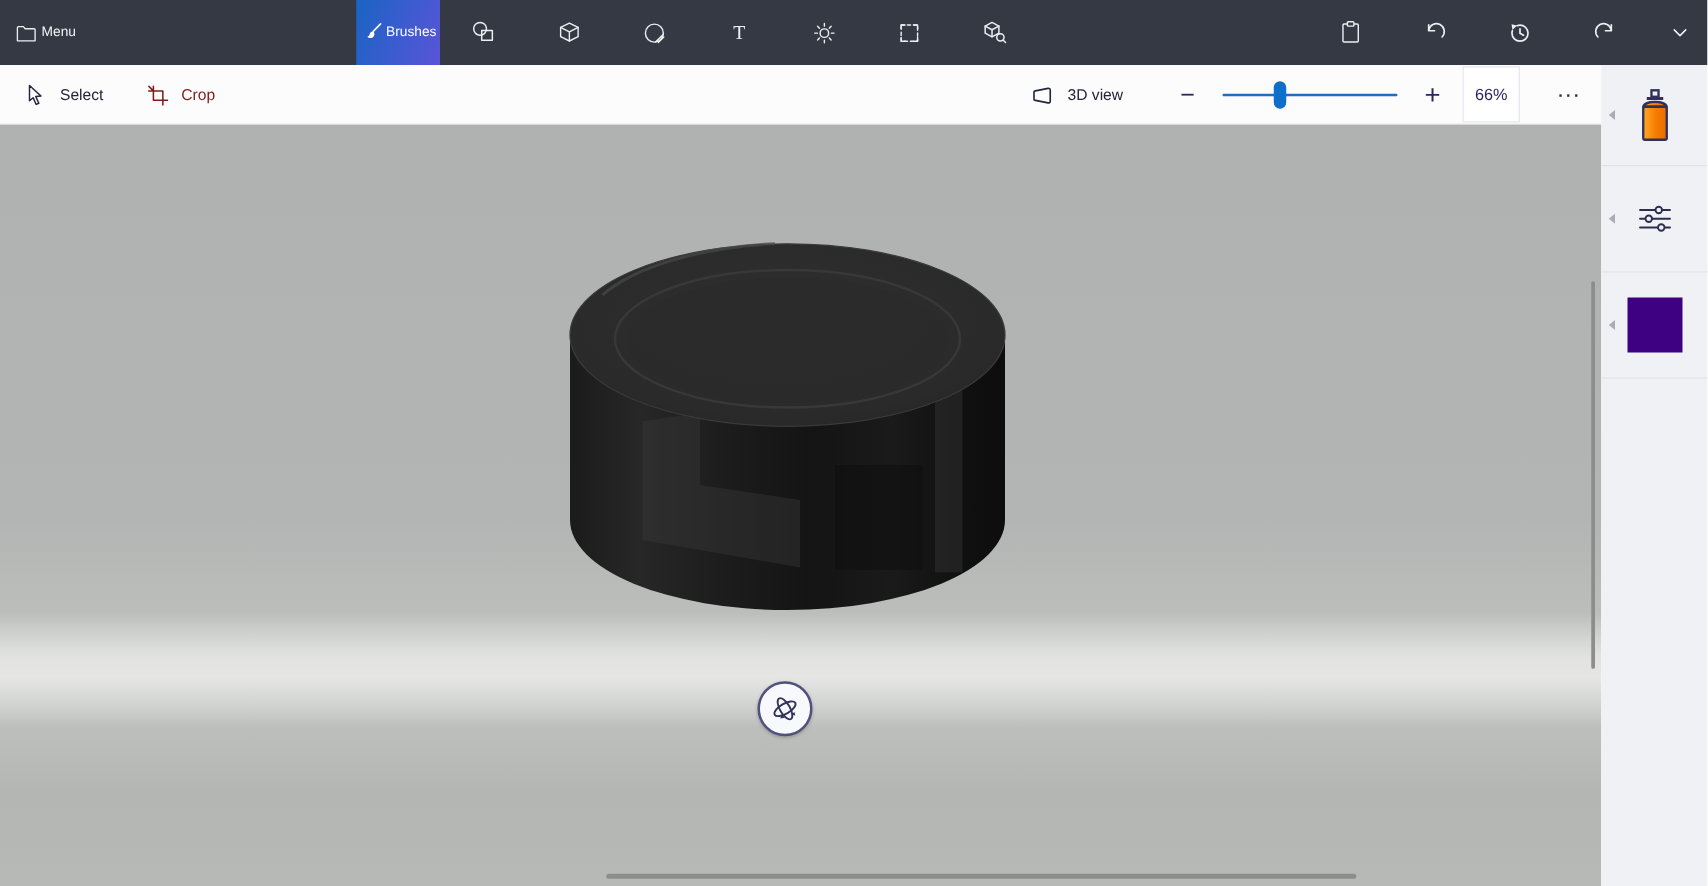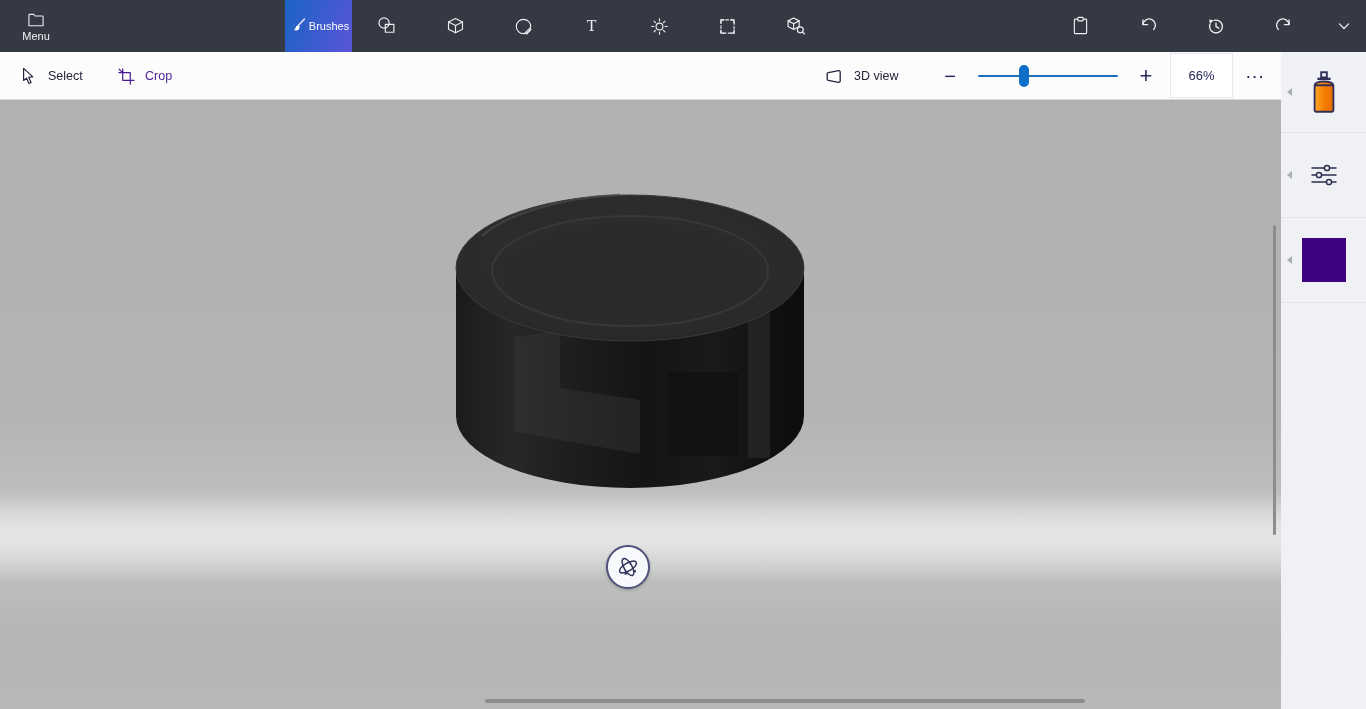--- a/index.html
+++ b/index.html
@@ -4,53 +4,53 @@
 <style>
   * { margin:0; padding:0; box-sizing:border-box; }
   html,body { width:1366px; height:709px; overflow:hidden; background:#fff;
               font-family:"Liberation Sans", sans-serif; }
   #app { position:relative; width:1366px; height:709px; overflow:hidden; }
 
   
   .topbar { position:absolute; top:0; left:0; width:1366px; height:52px; background:#353943; }
   .topbar svg { stroke:#eceef2; fill:none; stroke-width:1.3; stroke-linecap:round; stroke-linejoin:round; }
   .menu-btn { position:absolute; left:0; top:0; width:72px; height:52px; display:flex;
-              flex-direction:column; align-items:center; justify-content:center; gap:2px; cursor:pointer; }
+              flex-direction:row; align-items:center; justify-content:center; gap:2px; cursor:pointer; }
   .menu-btn span { color:#f2f3f6; font-size:11px; }
   .tb-tab { position:absolute; top:0; height:52px; width:48px; display:flex;
             align-items:center; justify-content:center; cursor:pointer; }
   .brushes-tab { width:67px; gap:2px;
                  background:linear-gradient(110deg,#1a64c4 0%,#5a54d8 100%); }
   .brushes-tab span { color:#fff; font-size:11px; }
   .tb-action { position:absolute; top:0; height:52px; width:48px; display:flex;
                align-items:center; justify-content:center; cursor:pointer; }
 
   
   .toolbar2 { position:absolute; top:52px; left:0; width:1281px; height:48px;
               background:#fcfcfd; border-bottom:1px solid #d8d8da; }
   .tool-btn { position:absolute; top:0; height:48px; display:flex; align-items:center;
               gap:10px; font-size:12.5px; color:#24243c; cursor:pointer; }
   .tool-btn svg { stroke:currentColor; fill:none; stroke-width:1.3; stroke-linecap:round; stroke-linejoin:round; }
-  .tool-btn.disabled { color:#4c1d95; cursor:default; }
+  .tool-btn.disabled { color:#7f1d1d; cursor:default; }
   .tool-select { left:20px; }
   .tool-crop { left:118px; }
   .tool-magic { left:214px; }
   .tool-mr { left:684px; }
   .tool-3dview { left:824px;text-align:center; }
   .zoom-minus { position:absolute; left:936px; top:0; width:28px; height:48px; display:flex;
                 align-items:center; justify-content:center; font-size:20px; font-weight:300;
                 color:#27275a; cursor:pointer; }
   .zoom-plus  { position:absolute; left:1130px; top:0; width:32px; height:48px; display:flex;
                 align-items:center; justify-content:center; font-size:22px; font-weight:300;
                 color:#27275a; cursor:pointer; }
   .zoom-track { position:absolute; left:978px; top:23px; width:140px; height:2px;
                 background:#1b6ec2; border-radius:1px; cursor:pointer; }
   .zoom-thumb { position:absolute; top:-10px; width:10px; height:22px; border-radius:5px;
                 background:#0f6ec7; cursor:grab; }
-  .zoom-level-box { position:absolute; left:1170px; top:1px; width:63px; height:45px;
+  .zoom-level-box { position:absolute; left:1170px; top:1px; width:46px; height:45px;
                     background:#fff; border:1px solid #e7e7f0; display:flex; align-items:center;
                     justify-content:center; font-size:13px; color:#27275a; cursor:pointer; }
   .zoom-more { position:absolute; left:1238px; top:0; width:36px; height:48px; display:flex;
                align-items:center; justify-content:center; font-size:13px; font-weight:bold;
                letter-spacing:2px; color:#27275a; cursor:pointer; }
 
   
   .canvas3d { position:absolute; top:100px; left:0; width:1281px; height:609px;
               background:linear-gradient(180deg,#b0b2b1 0%,#b3b5b4 52%,#bcbebc 64%,
                          #d5d7d4 70%,#cfd1ce 73%,#bdbfbd 79%,#b4b6b4 88%,#b7b9b7 100%); }

